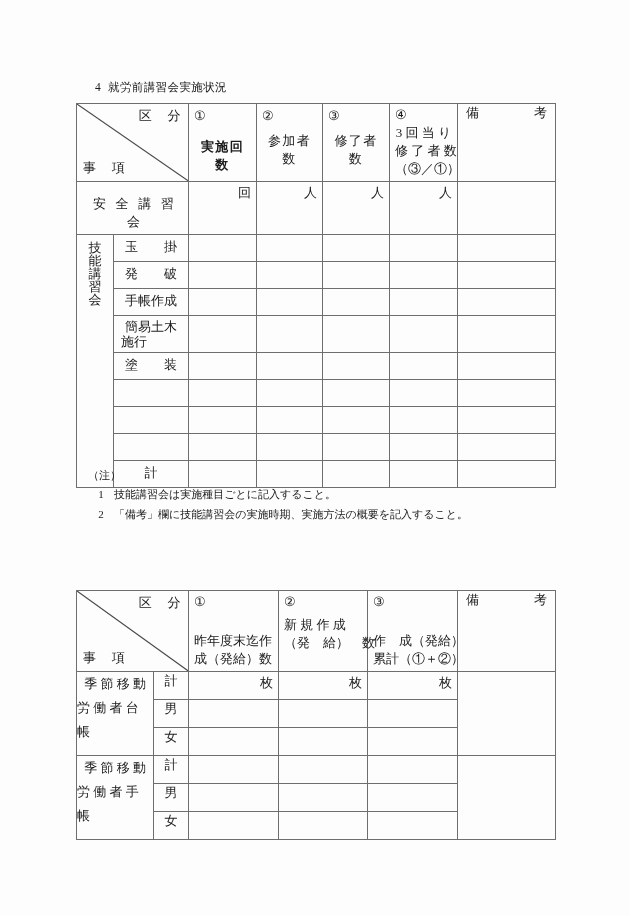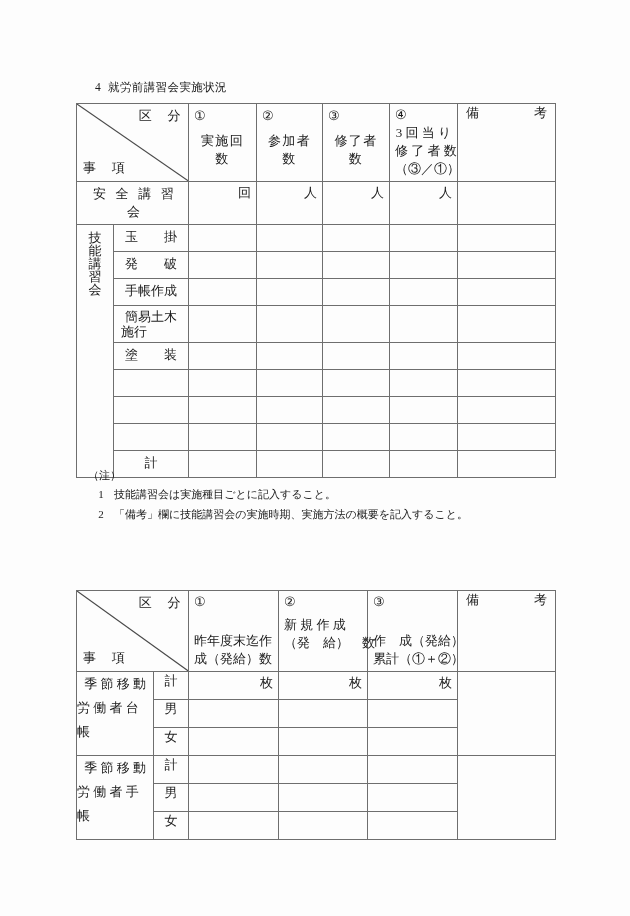--- a/index.html
+++ b/index.html
@@ -57,20 +57,21 @@
     line-height: 1.38;
   }
   .mid     { vertical-align: middle; }
   .ctr     { text-align: center; }
   .nowrap  { white-space: nowrap; }
 
   
   .spread {
     display: inline-block;
     letter-spacing: 3.2px;
+    margin-top: 10px;
   }
   .spread2 { display: inline-block; letter-spacing: 1.4px; }
 
   
   .corner {
     position: relative;
     height: 100%;
   }
   .corner .diag {
     position: absolute;
@@ -170,21 +171,21 @@
             <line x1="0" y1="0" x2="112" y2="69" stroke="#4a4a4a" stroke-width="1"></line>
           </svg>
           <span class="kubun spread2">区　分</span>
           <span class="jikou spread2">事　項</span>
         </div>
       </td>
 
       <td>
         <div class="pad">
           <div>①</div>
-          <div style="margin-top:7px;" class="ctr spread2">実施回数</div>
+          <div style="margin-top:13px;font-weight:bold;" class="ctr spread2">実施回数</div>
         </div>
       </td>
 
       <td>
         <div class="pad">
           <div>②</div>
           <div style="margin-top:7px;" class="ctr spread2">参加者数</div>
         </div>
       </td>
 

